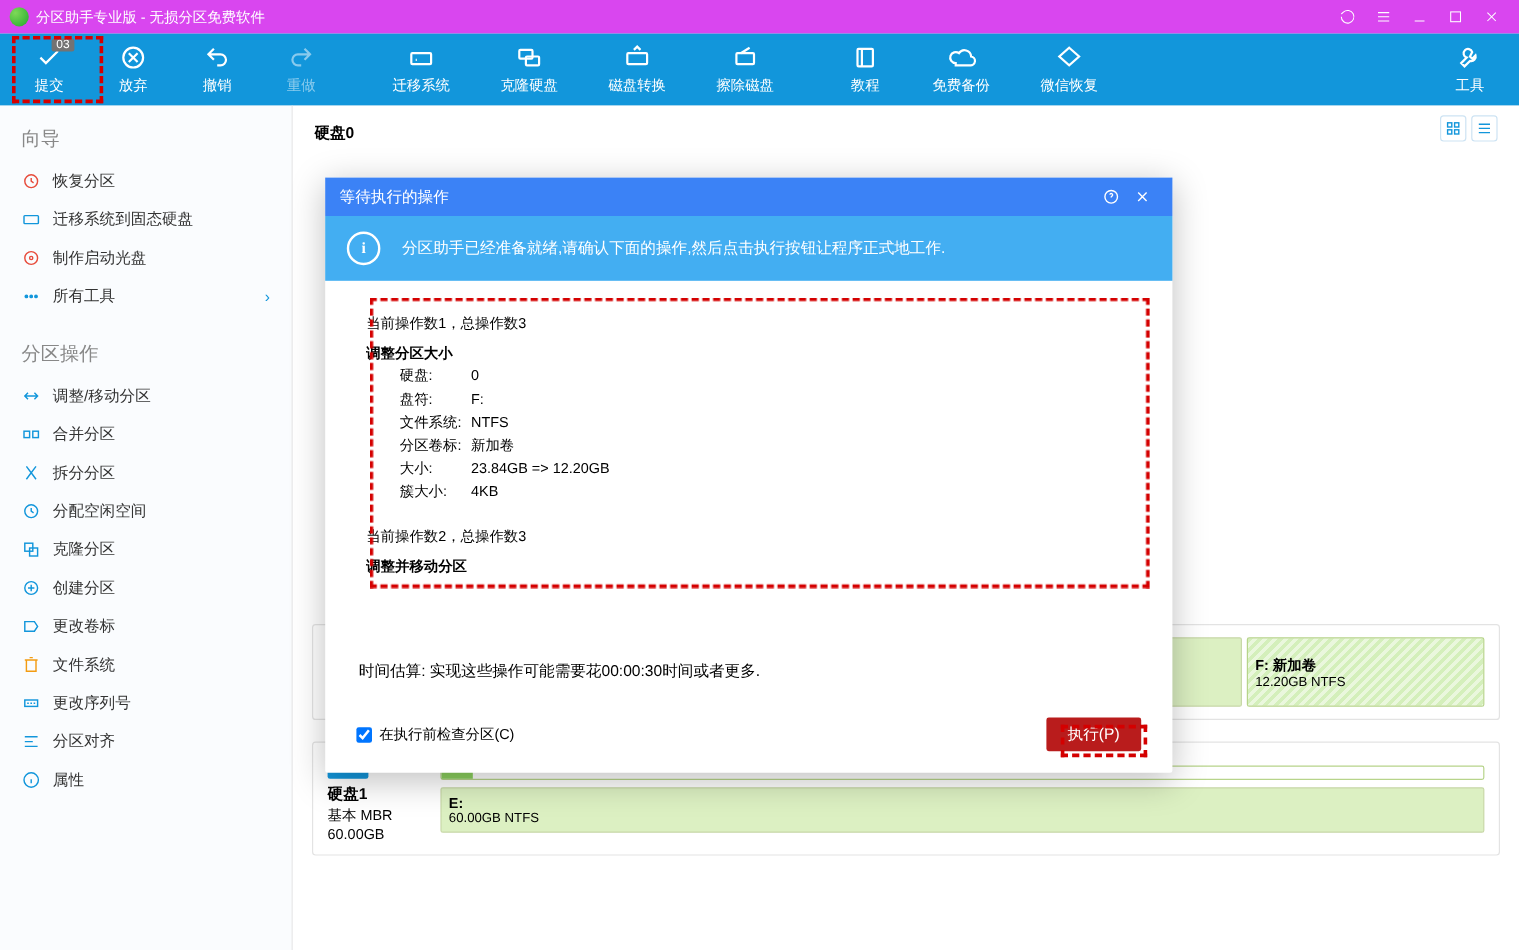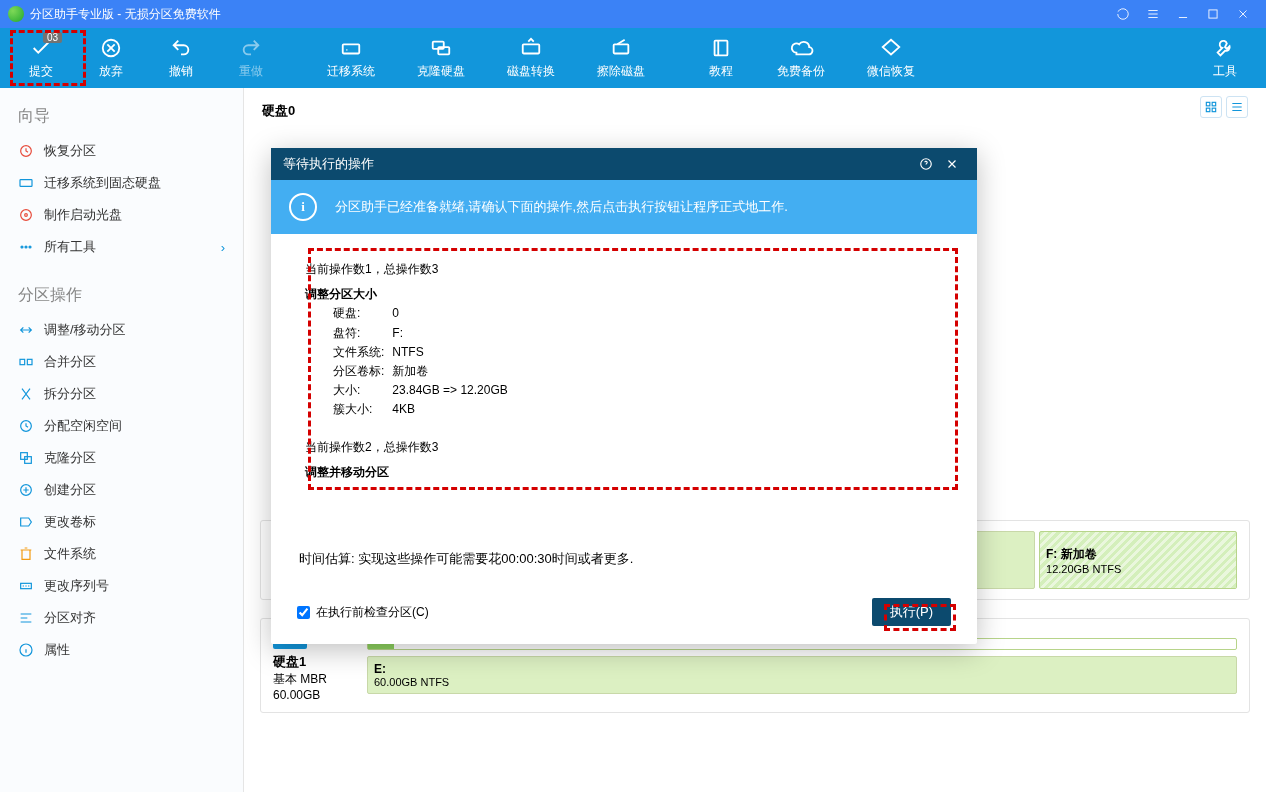--- a/index.html
+++ b/index.html
@@ -1,18 +1,18 @@
 <!DOCTYPE html>
 <html><head>
 <meta charset="utf-8">
 <style>
 * { margin: 0; padding: 0; box-sizing: border-box; font-family: "Microsoft YaHei", sans-serif; }
 body { width: 1266px; height: 792px; background: #f5f5f5; overflow: hidden; position: relative; }
 
-.titlebar { height: 28px; background: #3b82f6; display: flex; align-items: center; padding: 0 8px; color: #fff; font-size: 12px; }
+.titlebar { height: 28px; background: #d946ef; display: flex; align-items: center; padding: 0 8px; color: #fff; font-size: 12px; }
 .titlebar-icon { width: 16px; height: 16px; margin-right: 6px; background: radial-gradient(circle at 30% 30%, #7ed957, #22a82e); border-radius: 50%; }
 .titlebar-spacer { flex: 1; }
 .titlebar-btn { width: 30px; height: 20px; display: flex; align-items: center; justify-content: center; cursor: pointer; color: #fff; }
 .titlebar-btn svg { width: 14px; height: 14px; stroke: #fff; fill: none; stroke-width: 1.5; }
 
 .toolbar { height: 60px; background: #1296db; display: flex; align-items: center; padding: 0 6px; color: #fff; }
 .tb-btn { display: flex; flex-direction: column; align-items: center; justify-content: center; width: 70px; height: 56px; font-size: 12px; cursor: pointer; position: relative; }
 .tb-btn.wide { width: 90px; }
 .tb-btn .ico { width: 26px; height: 22px; display: flex; align-items: center; justify-content: center; margin-bottom: 4px; }
 .tb-btn .ico svg { stroke: #fff; fill: none; stroke-width: 2; }
@@ -49,36 +49,36 @@
 .part.green { background: #dcf0c2; }
 .part.stripe { background: repeating-linear-gradient(135deg,#d4efbb,#d4efbb 3px,#eaf7dd 3px,#eaf7dd 6px); border-color:#b7d48a; }
 .part .pname { font-weight: bold; font-size: 12px; }
 .disk-usage { height: 12px; border:1px solid #b7d48a; border-radius:2px; margin-bottom:6px; position:relative; background:#fff;}
 .disk-usage .fill { height:100%; background:#8cd15e; }
 
 .view-toggles { position: absolute; right: 18px; top: 8px; display: flex; gap: 4px; }
 .vt-btn { width: 22px; height: 22px; border: 1px solid #cde3f3; border-radius: 3px; display:flex; align-items:center; justify-content:center; color:#1296db; }
 .vt-btn svg{stroke:currentColor;fill:none;stroke-width:2;}
 .dialog { position: absolute; left: 271px; top: 148px; width: 706px; height: 496px; background: #fff; box-shadow: 0 6px 28px rgba(0,0,0,.25); border-radius: 2px; }
-.dlg-title { height: 32px; background: #0c4a6e; color: #fff; display: flex; align-items: center; padding: 0 12px; font-size: 13px; }
+.dlg-title { height: 32px; background: #3b82f6; color: #fff; display: flex; align-items: center; padding: 0 12px; font-size: 13px; }
 .dlg-title .sp { flex: 1; }
 .dlg-title .dbtn { width: 26px; display:flex; justify-content:center; cursor:pointer; }
 .dlg-title .dbtn svg{stroke:#fff;fill:none;stroke-width:2;width:14px;height:14px;}
 .dlg-info { height: 54px; background: #43aef2; color: #fff; display: flex; align-items: center; padding: 0 18px; font-size: 13px; gap: 18px; }
 .dlg-info .iico { width: 28px; height: 28px; border: 2px solid #fff; border-radius: 50%; display:flex; align-items:center; justify-content:center; font-weight:bold; font-family:serif; }
 .dlg-body { padding: 16px 28px; font-size: 12px; }
 .ops-box { height: 240px; border: 0; overflow-y: scroll; padding: 10px 12px 10px 6px; font-size: 12px; line-height: 1.6; }
 .ops-box .sect-title { font-weight: bold; margin-top: 6px; }
 .ops-box table { margin-left: 28px; border-collapse: collapse; font-family: SimSun, monospace; }
 .ops-box td { padding: 0 8px 0 0; vertical-align: top; }
 .time-est { margin-top: 60px; font-size: 13px; }
 .dlg-foot { position: absolute; left: 0; right: 0; bottom: 0; padding: 14px 26px 18px; display: flex; align-items: center; font-size: 12px; border-top: 0; }
 .dlg-foot label { display: flex; align-items: center; gap: 6px; }
 .dlg-foot .sp { flex: 1; }
-.btn-exec { background: #0c4a6e; color: #fff; border: 0; padding: 5px 18px; font-size: 13px; cursor: pointer; border-radius: 2px; }
+.btn-exec { background: #b91c1c; color: #fff; border: 0; padding: 5px 18px; font-size: 13px; cursor: pointer; border-radius: 2px; }
 </style>
 </head>
 <body>
 
 <div class="titlebar">
   <div class="titlebar-icon"></div>
   <div>分区助手专业版 - 无损分区免费软件</div>
   <div class="titlebar-spacer"></div>
   <div class="titlebar-btn">
       <svg viewBox="0 0 24 24">

